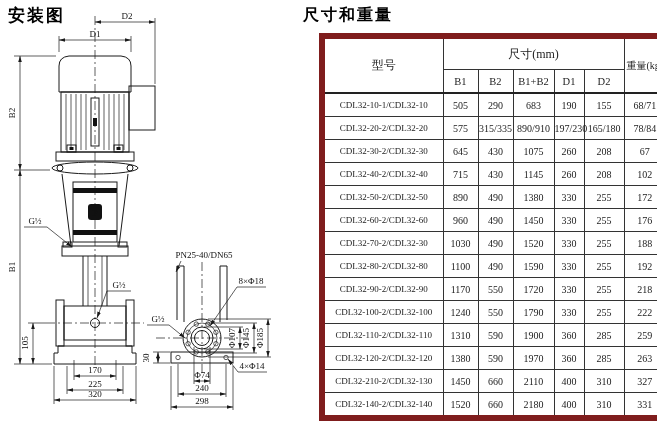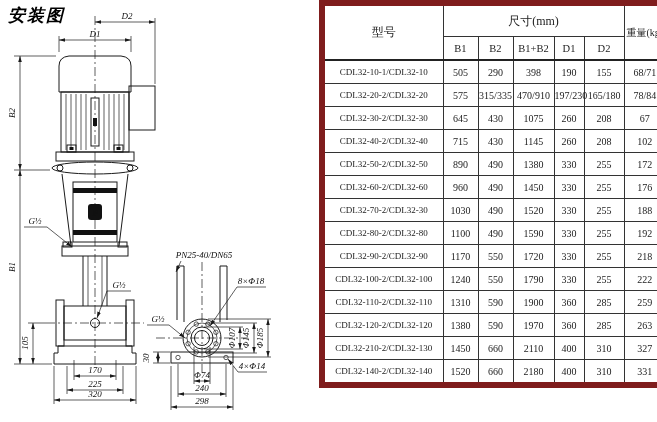--- a/index.html
+++ b/index.html
@@ -1,20 +1,20 @@
 <!DOCTYPE html>
 <html><head>
 <meta charset="utf-8">
 <style>
   html,body{margin:0;padding:0;}
   body{
     width:657px;height:422px;background:#ffffff;position:relative;overflow:hidden;
     font-family:"Liberation Serif", serif;color:#111;
   }
-  .left-pane{position:absolute;left:0;top:0;width:300px;height:340px;font-style:italic;}
+  .left-pane{position:absolute;left:0;top:0;width:300px;height:340px;}
   .diagram-title{
     position:absolute;left:8px;top:4px;
     font-family:"Liberation Sans", sans-serif;font-weight:bold;font-size:17px;color:#000;
     letter-spacing:2px;
   }
   .right-pane{position:absolute;left:301px;top:0;width:356px;}
   .table-title{
     font-family:"Liberation Sans", sans-serif;font-weight:bold;font-size:16px;color:#000;
     margin:5px 0 7px 2px;letter-spacing:2px;
   }
@@ -272,20 +272,21 @@
         <line class="thin" x1="171" y1="366" x2="171" y2="410"></line>
           <line class="thin" x1="233" y1="366" x2="233" y2="410"></line>
         <line class="thin" x1="171" y1="407" x2="233" y2="407" marker-start="url(#ar)" marker-end="url(#ar)"></line>
         <text x="202" y="404" text-anchor="middle">298</text>
       </g>
     </g>
   </svg>
 </div>
 
 <div class="right-pane">
+  <div class="table-title">尺寸和重量</div>
   <table class="dims">
     <colgroup>
       <col style="width:121px">
         <col style="width:35px">
         <col style="width:35px">
       <col style="width:41px">
         <col style="width:30px">
         <col style="width:40px">
         <col style="width:44px">
     </colgroup>
@@ -301,30 +302,30 @@
         <th>B1+B2</th>
         <th>D1</th>
         <th>D2</th>
       </tr>
     </thead>
     <tbody>
         <tr>
           <td class="model">CDL32-10-1/CDL32-10</td>
           <td>505</td>
           <td>290</td>
-          <td>398</td>
+          <td>683</td>
           <td>190</td>
           <td>155</td>
           <td class="wt">68/71</td>
         </tr>
         <tr>
           <td class="model">CDL32-20-2/CDL32-20</td>
           <td>575</td>
           <td>315/335</td>
-          <td>470/910</td>
+          <td>890/910</td>
           <td>197/230</td>
           <td>165/180</td>
           <td class="wt">78/84</td>
         </tr>
         <tr>
           <td class="model">CDL32-30-2/CDL32-30</td>
           <td>645</td>
           <td>430</td>
           <td>1075</td>
           <td>260</td>

